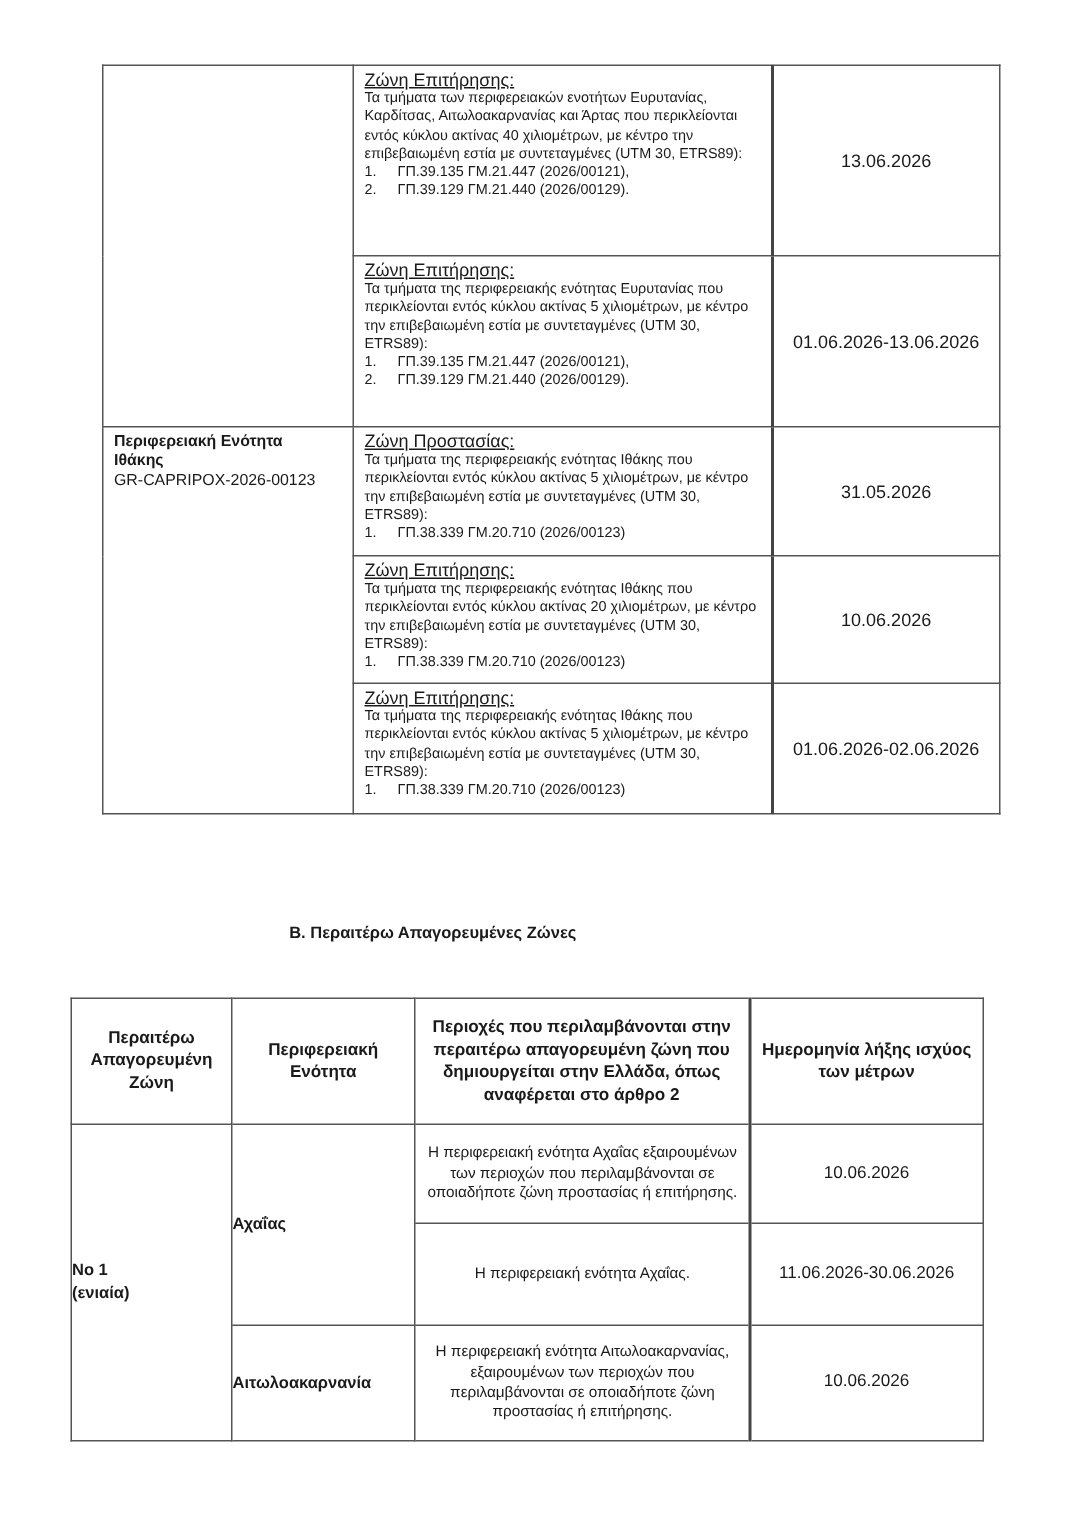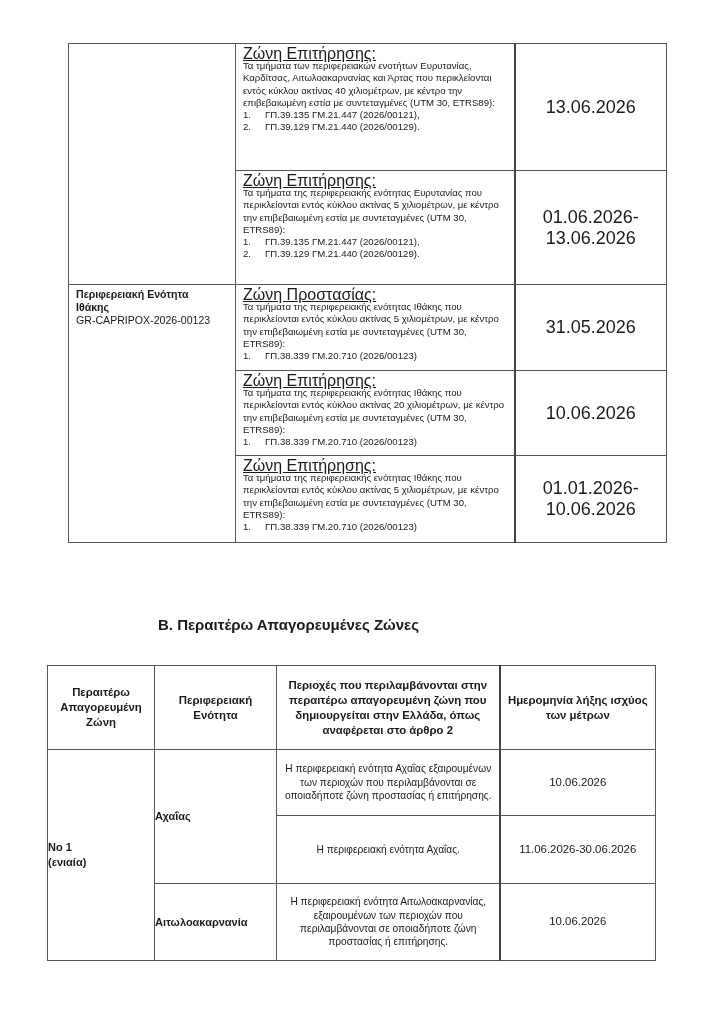--- a/index.html
+++ b/index.html
@@ -9,31 +9,31 @@
       overflow: hidden;
     }
     .tbl { position: absolute; border-collapse: collapse; table-layout: fixed; }
     .tbl td, .tbl th {
       border: 1px solid #555; vertical-align: middle; padding: 0;
     }
     
     #t1 { left: 68px; top: 43px; width: 598px; }
     #t1 col.c1 { width: 167px; } #t1 col.c2 { width: 279px; } #t1 col.c3 { width: 152px; }
     #t1 .desc { font-size: 9.6px; line-height: 12.3px; padding: 3px 5px 3px 7px; vertical-align: top; }
-    #t1 .zone-title { text-decoration: underline; font-size: 16px; display: block; line-height: 13px; }
-    #t1 .date { text-align: center; font-size: 18px; }
+    #t1 .zone-title { text-decoration: underline; font-size: 12px; display: block; line-height: 13px; }
+    #t1 .date { text-align: center; font-size: 12px; }
     #t1 .region { vertical-align: top; padding: 3px 7px; font-size: 10.6px; line-height: 13px; }
     #t1 .region .bold { font-weight: bold; }
     .li { display: flex; }
     .li .num { width: 22px; flex: none; }
     #t1 .thick-l { border-left: 2px solid #444; }
 
     .section-title {
       position: absolute; left: 0; width: 577px; top: 616px; text-align: center;
-      font-weight: bold; font-size: 15px;
+      font-weight: bold; font-size: 11px;
     }
 
     
     #t2 { left: 47px; top: 665px; width: 608px; border-radius: 12px; }
     #t2 col.d1 { width: 107px; } #t2 col.d2 { width: 122px; } #t2 col.d3 { width: 223px; } #t2 col.d4 { width: 156px; }
     #t2 th { font-weight: bold; font-size: 11.4px; line-height: 15px; text-align: center; height: 83px; padding: 0 4px; }
     #t2 td { font-size: 10.2px; line-height: 13.4px; text-align: center; }
     #t2 .center-bold { text-align: left; font-weight: bold; font-size: 11px; line-height: 15px; }
     #t2 .desc { padding: 2px 5px 2px 6px; }
     #t2 .date { text-align: center; font-size: 11.4px; }
@@ -109,21 +109,21 @@
   </tr>
   <tr style="height:87px">
     <td class="desc">
       <span class="zone-title">Ζώνη Επιτήρησης:</span>
       <span>Τα τμήματα της περιφερειακής ενότητας Ιθάκης που περικλείονται εντός κύκλου ακτίνας 5 χιλιομέτρων, με κέντρο την επιβεβαιωμένη εστία με συντεταγμένες (UTM 30, ETRS89):</span>
       <div class="li">
             <span class="num">1.</span>
             <span>ΓΠ.38.339 ΓΜ.20.710 (2026/00123)</span>
           </div>
     </td>
-    <td class="date thick-l">01.01.2026-10.06.2026</td>
+    <td class="date thick-l">01.06.2026-02.06.2026</td>
   </tr>
 </tbody>
   </table>
 
 <div class="section-title">Β. Περαιτέρω Απαγορευμένες Ζώνες</div>
 
 <table id="t2" class="tbl">
   <colgroup>
       <col class="d1">
       <col class="d2">

